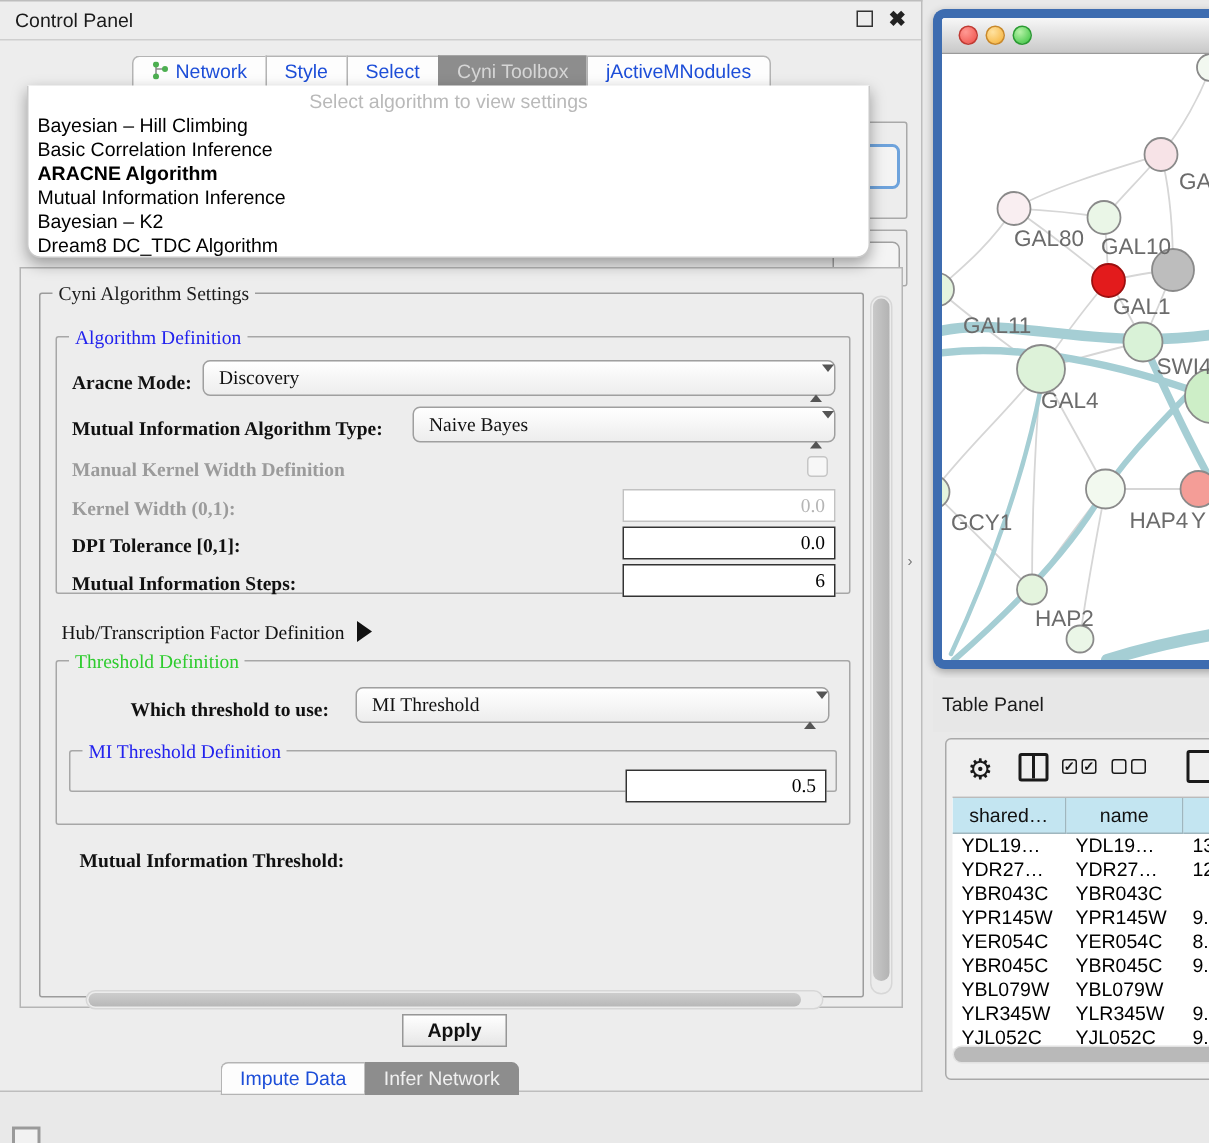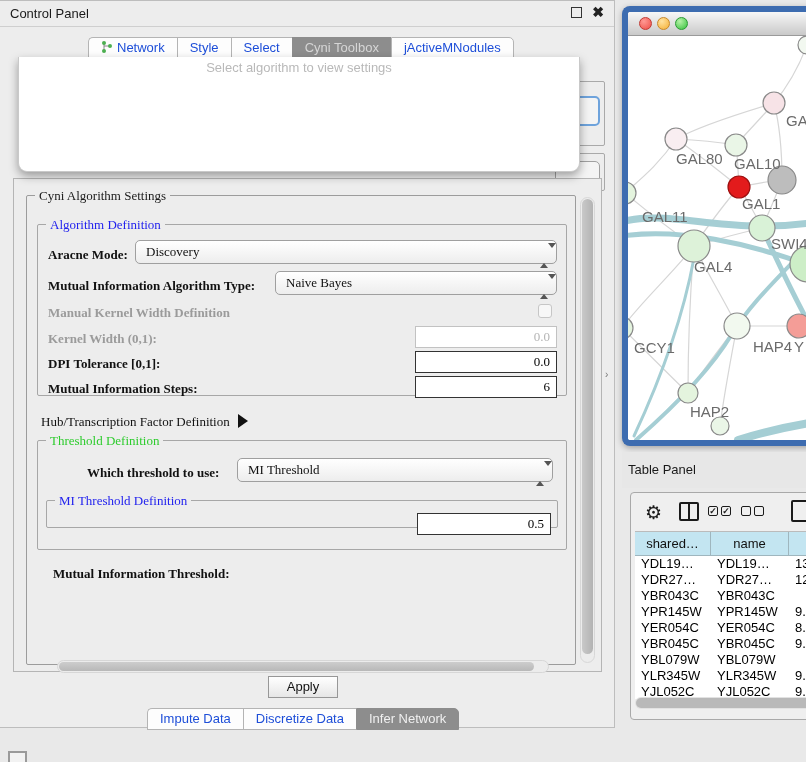--- a/index.html
+++ b/index.html
@@ -58,21 +58,21 @@
   .tri-down { display:inline-block; width:0; height:0; border-left:7px solid transparent; border-right:7px solid transparent; border-top:9px solid #111; margin-left:6px; position:relative; top:1px; }
 
   .attr-list { position:absolute; left:10px; top:40px; width:502px; height:74px; background:#fff; overflow:hidden; }
   .attr-item { height:18px; line-height:18px; background:#3a66c4; color:#fff; font-size:13px; padding-left:6px; }
   .attr-scroll { position:absolute; right:2px; top:2px; width:11px; height:68px; background:#e4e4e4; border-radius:6px; }
   .attr-scroll .thumb { position:absolute; left:1px; right:1px; top:0; height:100%; background:#b5b5b5; border-radius:6px; }
 
   .hscroll { position:absolute; height:13px; background:#ececec; border:1px solid #d7d7d7; border-radius:7px; }
   .hscroll .thumb { position:absolute; top:1px; bottom:1px; left:1px; width:97%; background:linear-gradient(#cdcdcd,#b8b8b8); border-radius:6px; }
 
-  .apply-btn { position:absolute; left:268px; top:675px; width:70px; height:22px; background:linear-gradient(#ffffff,#e6e6e6); border:1px solid #979797; border-radius:0; text-align:center; line-height:20px; font-size:13px; color:#111; }
+  .apply-btn { position:absolute; left:268px; top:675px; width:70px; height:22px; background:linear-gradient(#ffffff,#e6e6e6); border:1px solid #979797; border-radius:0; text-align:center; line-height:20px; font-size:13px; color:#111;font-weight:bold; }
 
   .bottom-tabbar { position:absolute; left:147px; top:707px; height:22px; display:flex; }
 
   .mini-icon { position:absolute; left:8px; top:751px; width:19px; height:14px; border:2px solid #9a9a9a; background:#f2f2f2; }
 
   
   .net-window { position:absolute; left:622px; top:6px; width:190px; height:440px; border:6px solid #3d6cb0; border-right:none; border-radius:8px 0 0 8px; background:#fff; overflow:hidden; box-shadow:0 2px 6px rgba(0,0,0,0.3); }
   .net-titlebar { position:absolute; left:0; top:0; width:100%; height:24px; background:linear-gradient(#f7f7f7,#c9c9c9); border-bottom:1px solid #9a9a9a; }
   .tl { position:absolute; top:5px; width:13px; height:13px; border-radius:50%; }
   .tl.red { left:11px; background:radial-gradient(circle at 35% 30%, #ff9a94, #ee4e47); border:1px solid #c03a33; }
@@ -195,27 +195,34 @@
 
     <div class="vscroll">
         <div class="thumb"></div>
       </div>
   </div>
 
   <div class="apply-btn">Apply</div>
 
   <div class="bottom-tabbar">
     <div class="tab"><span>Impute Data</span></div>
-    <div class="tab"><span>Discretize Data</span></div>
     <div class="tab selected" style="color:#f0f0f0;"><span>Infer Network</span></div>
   </div>
 </div>
 
 <div class="algo-popup">
   <div class="algo-prompt">Select algorithm to view settings</div>
+  <div class="algo-list">
+    <div class="algo-item">Bayesian – Hill Climbing</div>
+    <div class="algo-item">Basic Correlation Inference</div>
+    <div class="algo-item selected">ARACNE Algorithm</div>
+    <div class="algo-item">Mutual Information Inference</div>
+    <div class="algo-item">Bayesian – K2</div>
+    <div class="algo-item">Dream8 DC_TDC Algorithm</div>
+  </div>
 </div>
 
 <div class="mini-icon"></div>
 <span class="splitter-mark">›</span>
 
 <div class="net-window">
   <div class="net-titlebar">
     <span class="tl red"></span>
     <span class="tl yellow"></span>
     <span class="tl green"></span>

